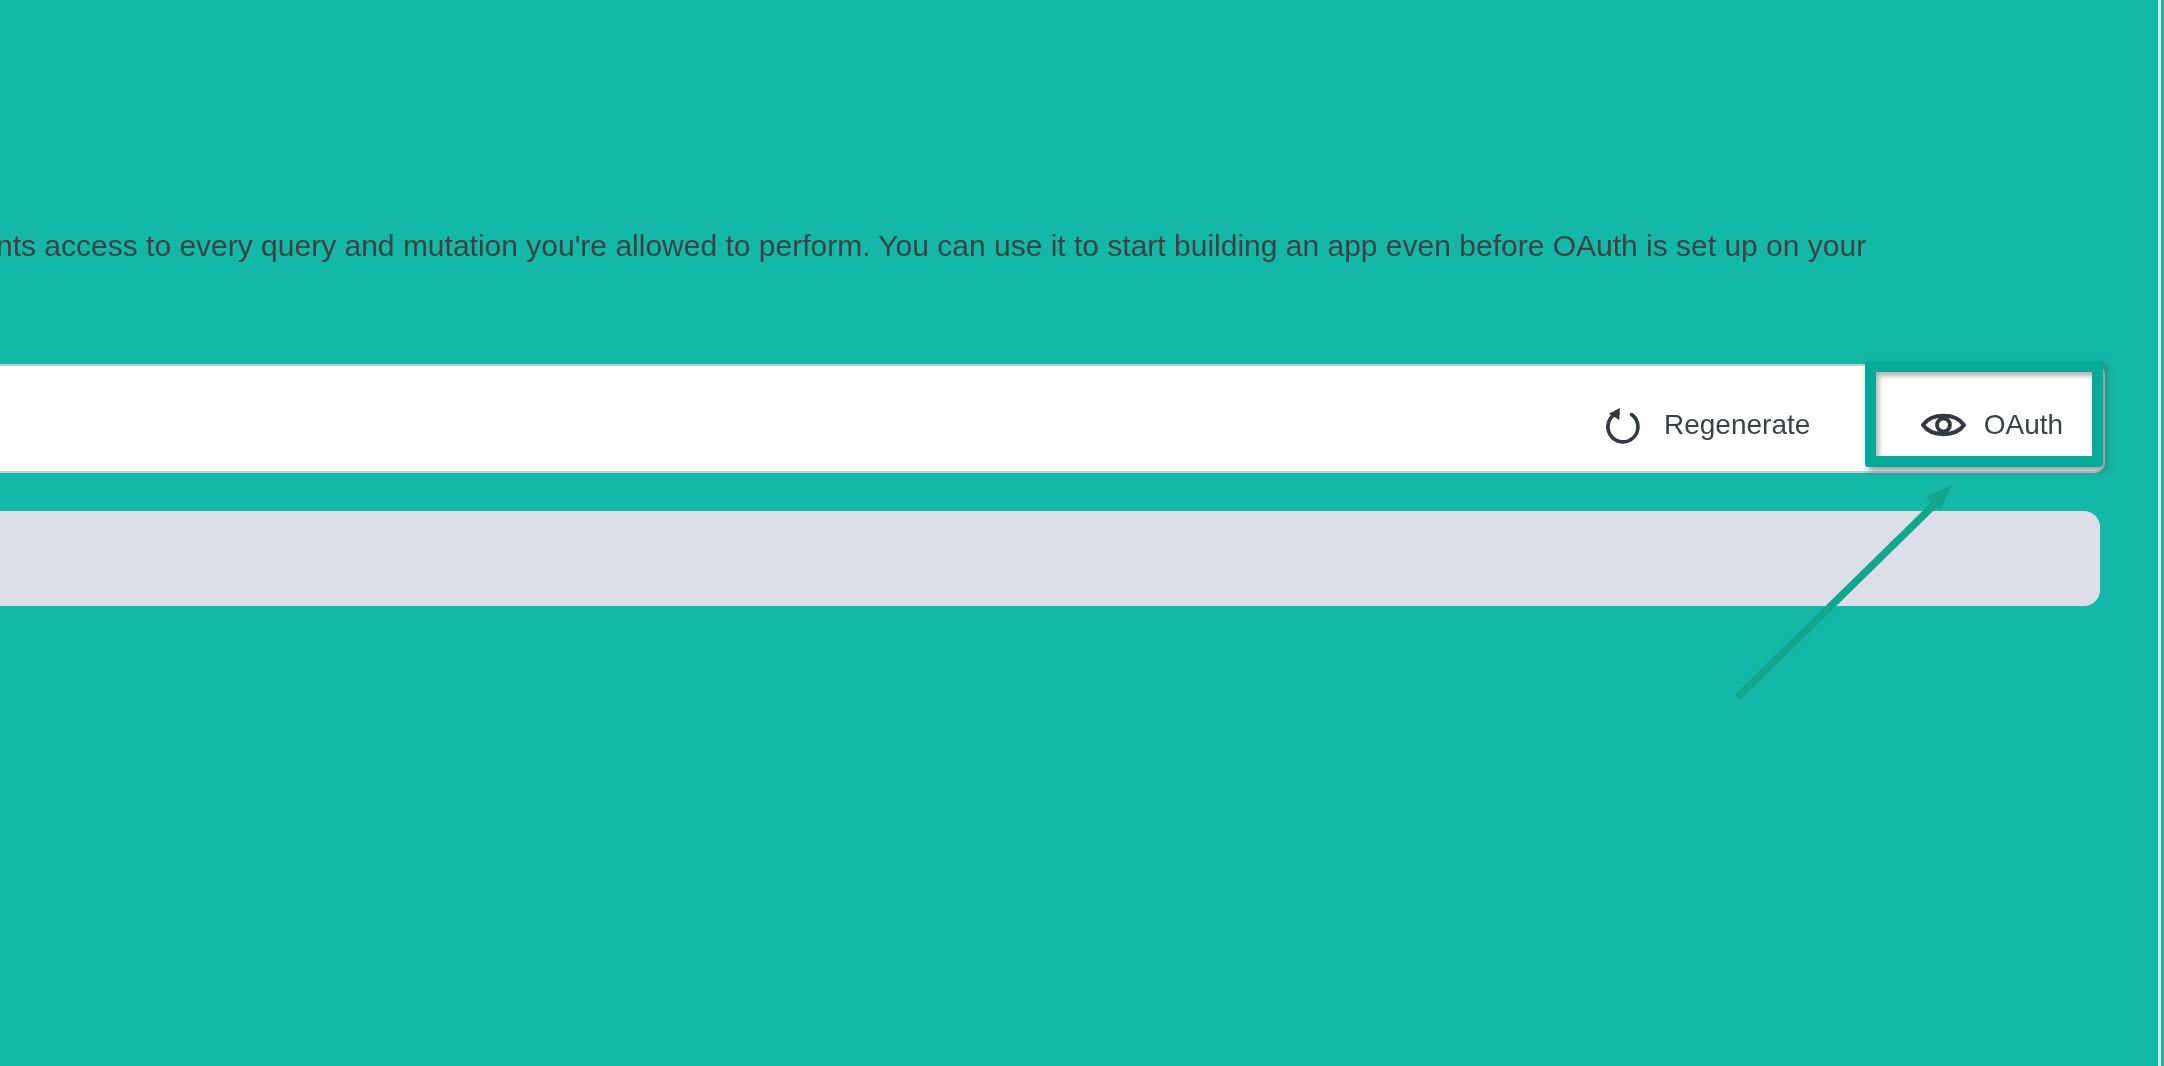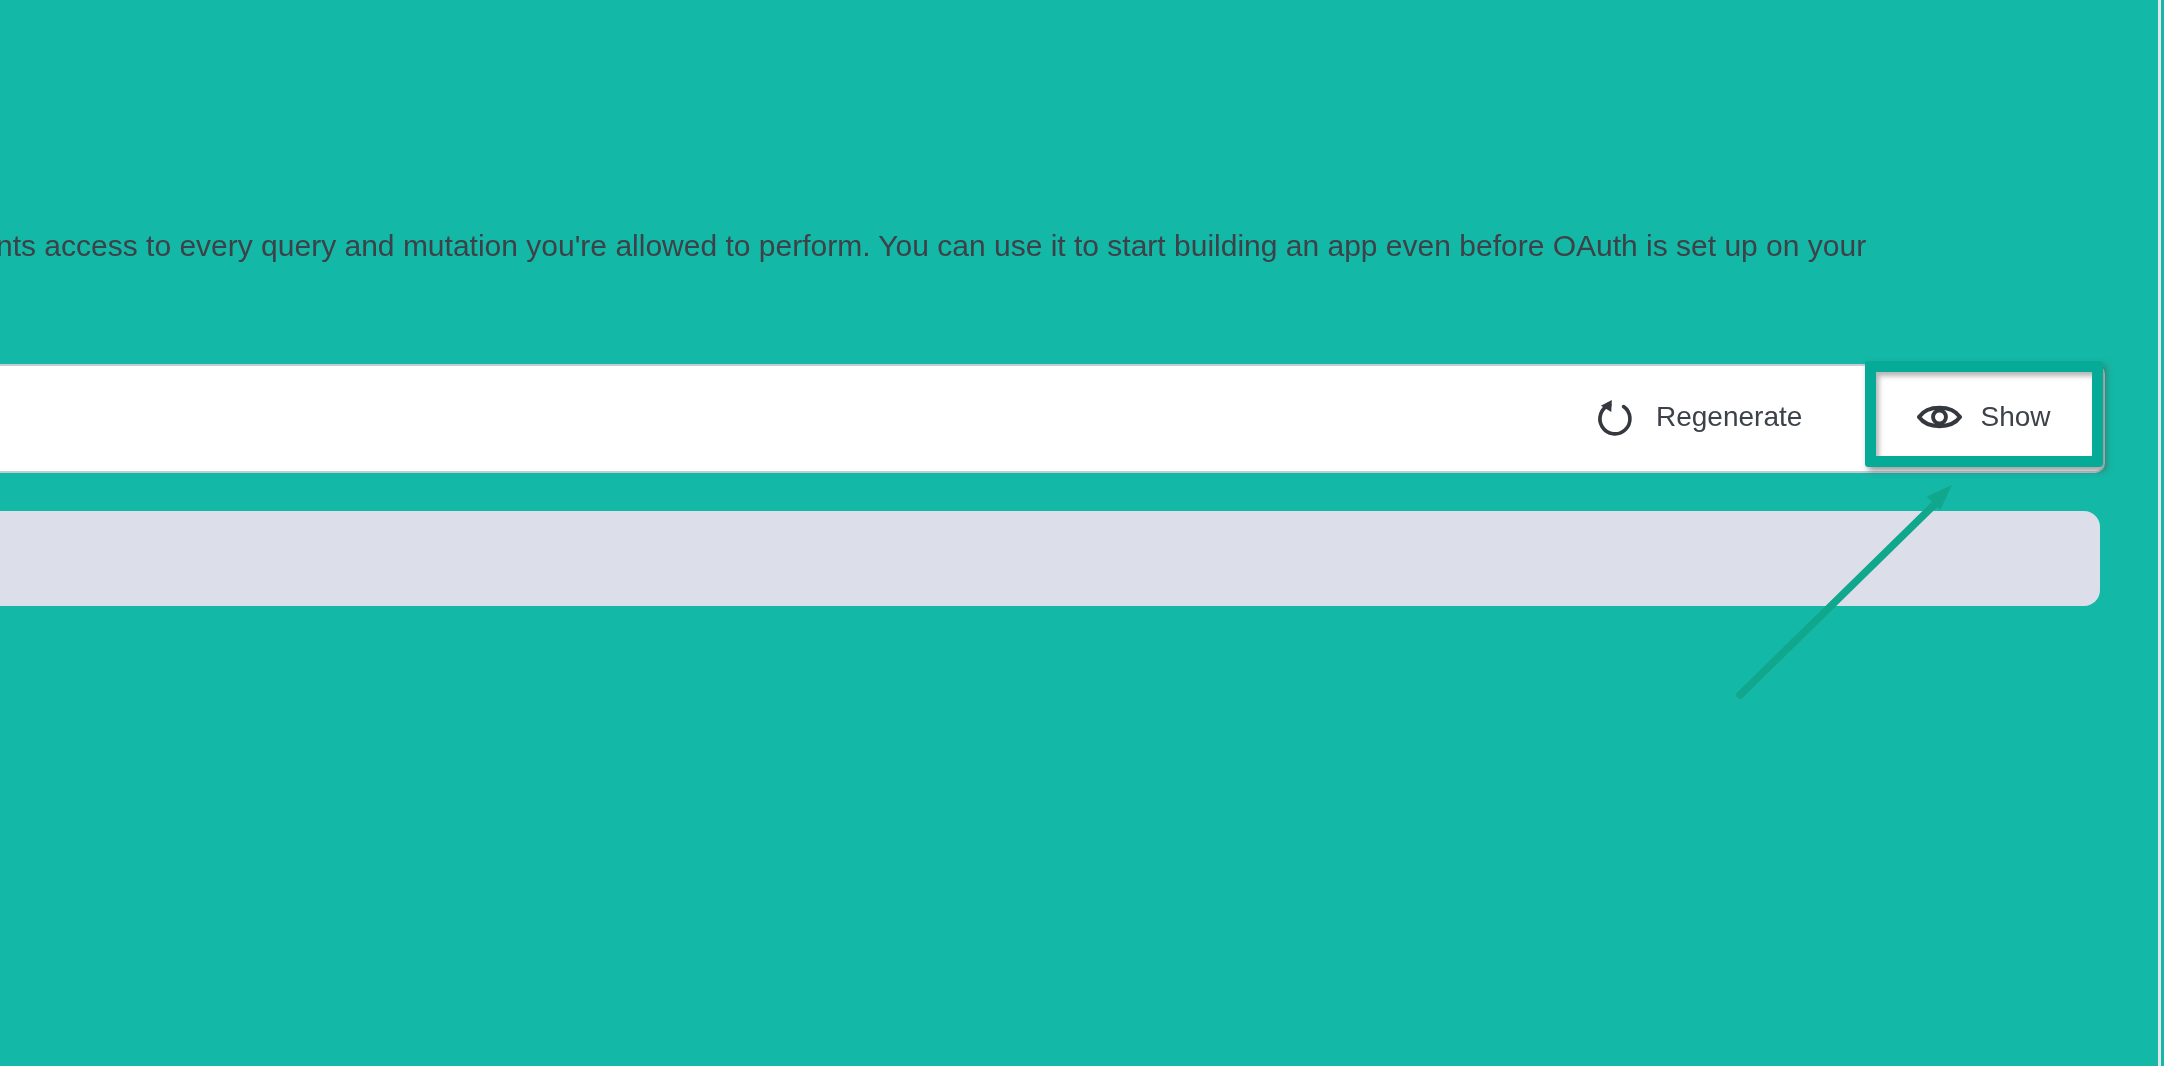--- a/index.html
+++ b/index.html
@@ -28,21 +28,21 @@
     background:#ffffff;
     border-top:2px solid var(--color-divider,#c7cbd5);
     border-bottom:2px solid var(--color-divider,#c7cbd5);
     border-right:2px solid #d9dce3;
     border-radius:0 10px 10px 0;
     box-sizing:content-box;
   }
   .action-btn{
     position:absolute;
     display:flex;align-items:center;
-    background:none;border:none;padding:0;margin:0;
+    background:none;border:none;padding:0;margin:8px;
     cursor:pointer;
     font-family:"Liberation Sans", sans-serif;
     font-size:28px;
     color:var(--color-text,#3d4148);
   }
   .btn-regenerate{
     left:1594px;top:364px;height:105px;gap:22px;
   }
   .btn-show{
     left:1865px;top:366px;width:238px;height:101px;
@@ -117,21 +117,21 @@
     <span class="btn-label">Regenerate</span>
   </button>
 
   <button class="action-btn btn-show">
     <span>
       <svg width="45" height="32" viewBox="0 0 46 32">
         <path class="icon-stroke" d="M2 16 C 11 3.5, 35 3.5, 44 16 C 35 28.5, 11 28.5, 2 16 Z" stroke-width="3.6" stroke-linejoin="round"></path>
         <circle class="icon-stroke" cx="23" cy="16" r="6.6" stroke-width="3.8"></circle>
       </svg>
     </span>
-    <span class="btn-label">Show</span>
+    <span class="btn-label">OAuth</span>
   </button>
 
   <div class="annotation-box"></div>
 
   <div class="token-bar"></div>
 
   <svg class="annotation-arrow" viewBox="0 0 300 280">
     <line x1="40" y1="240" x2="235" y2="49"></line>
     <polygon points="252,30 240.2,55.1 226.8,41.6"></polygon>
   </svg>

